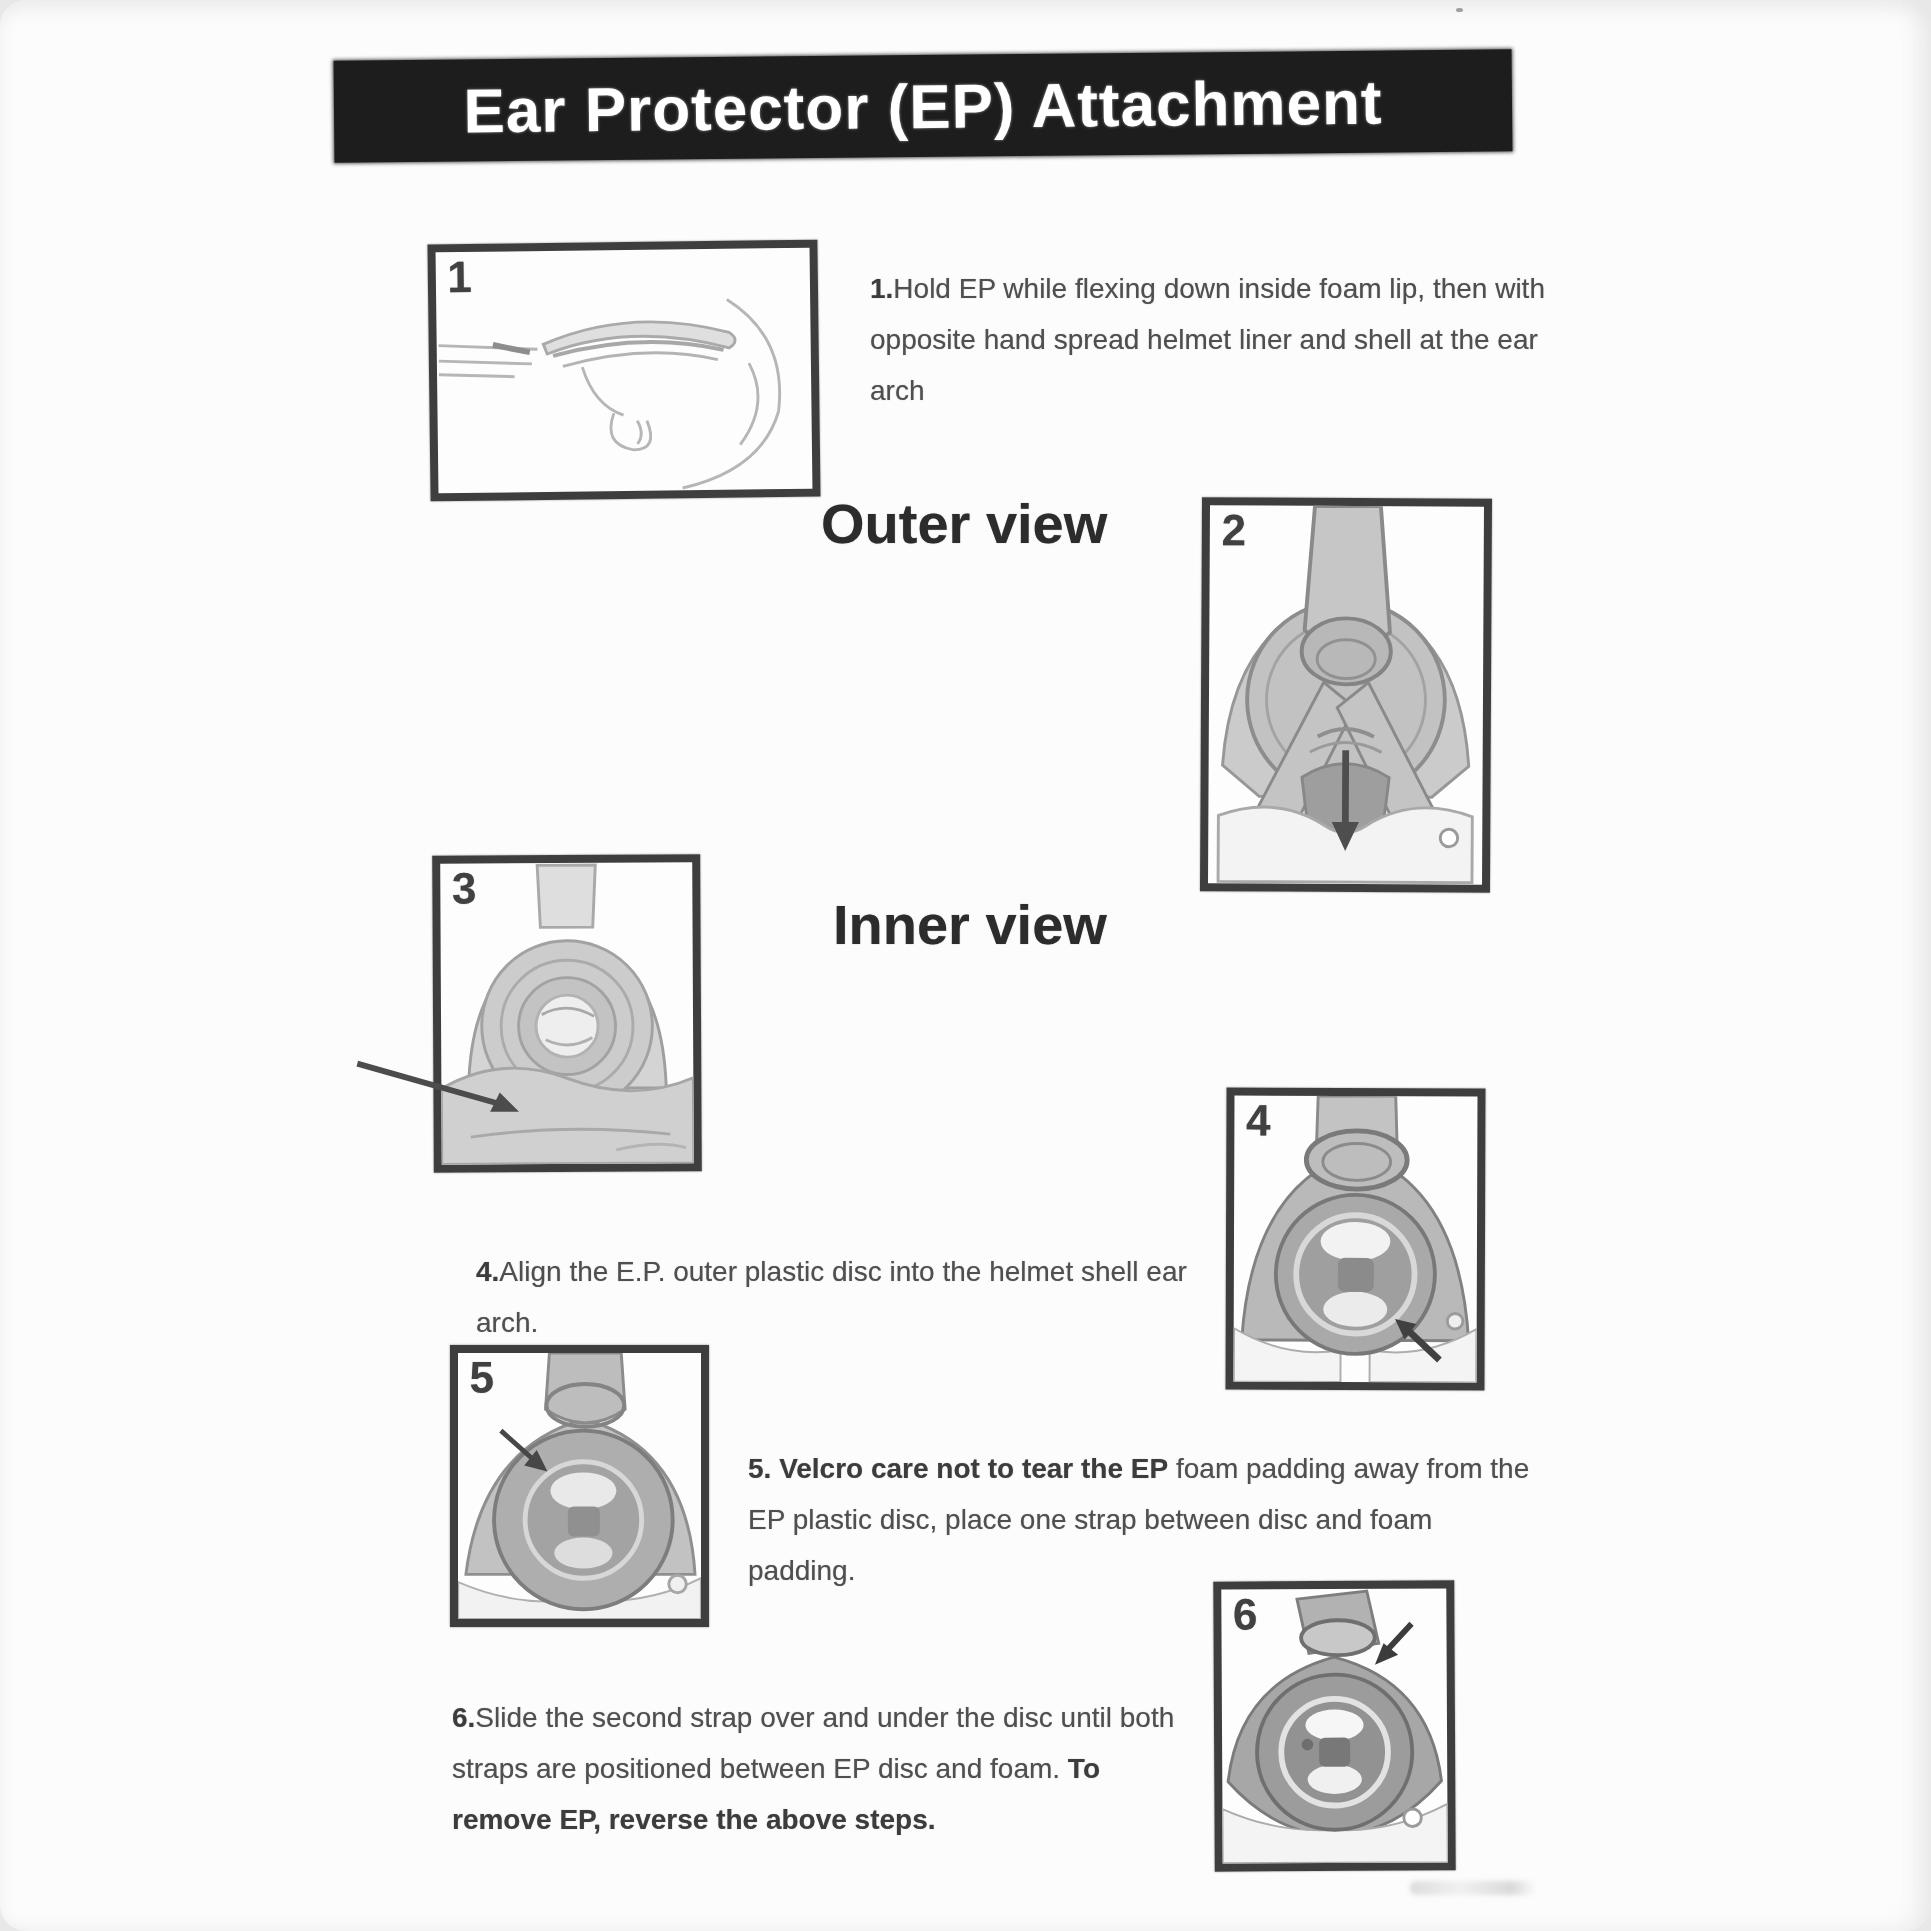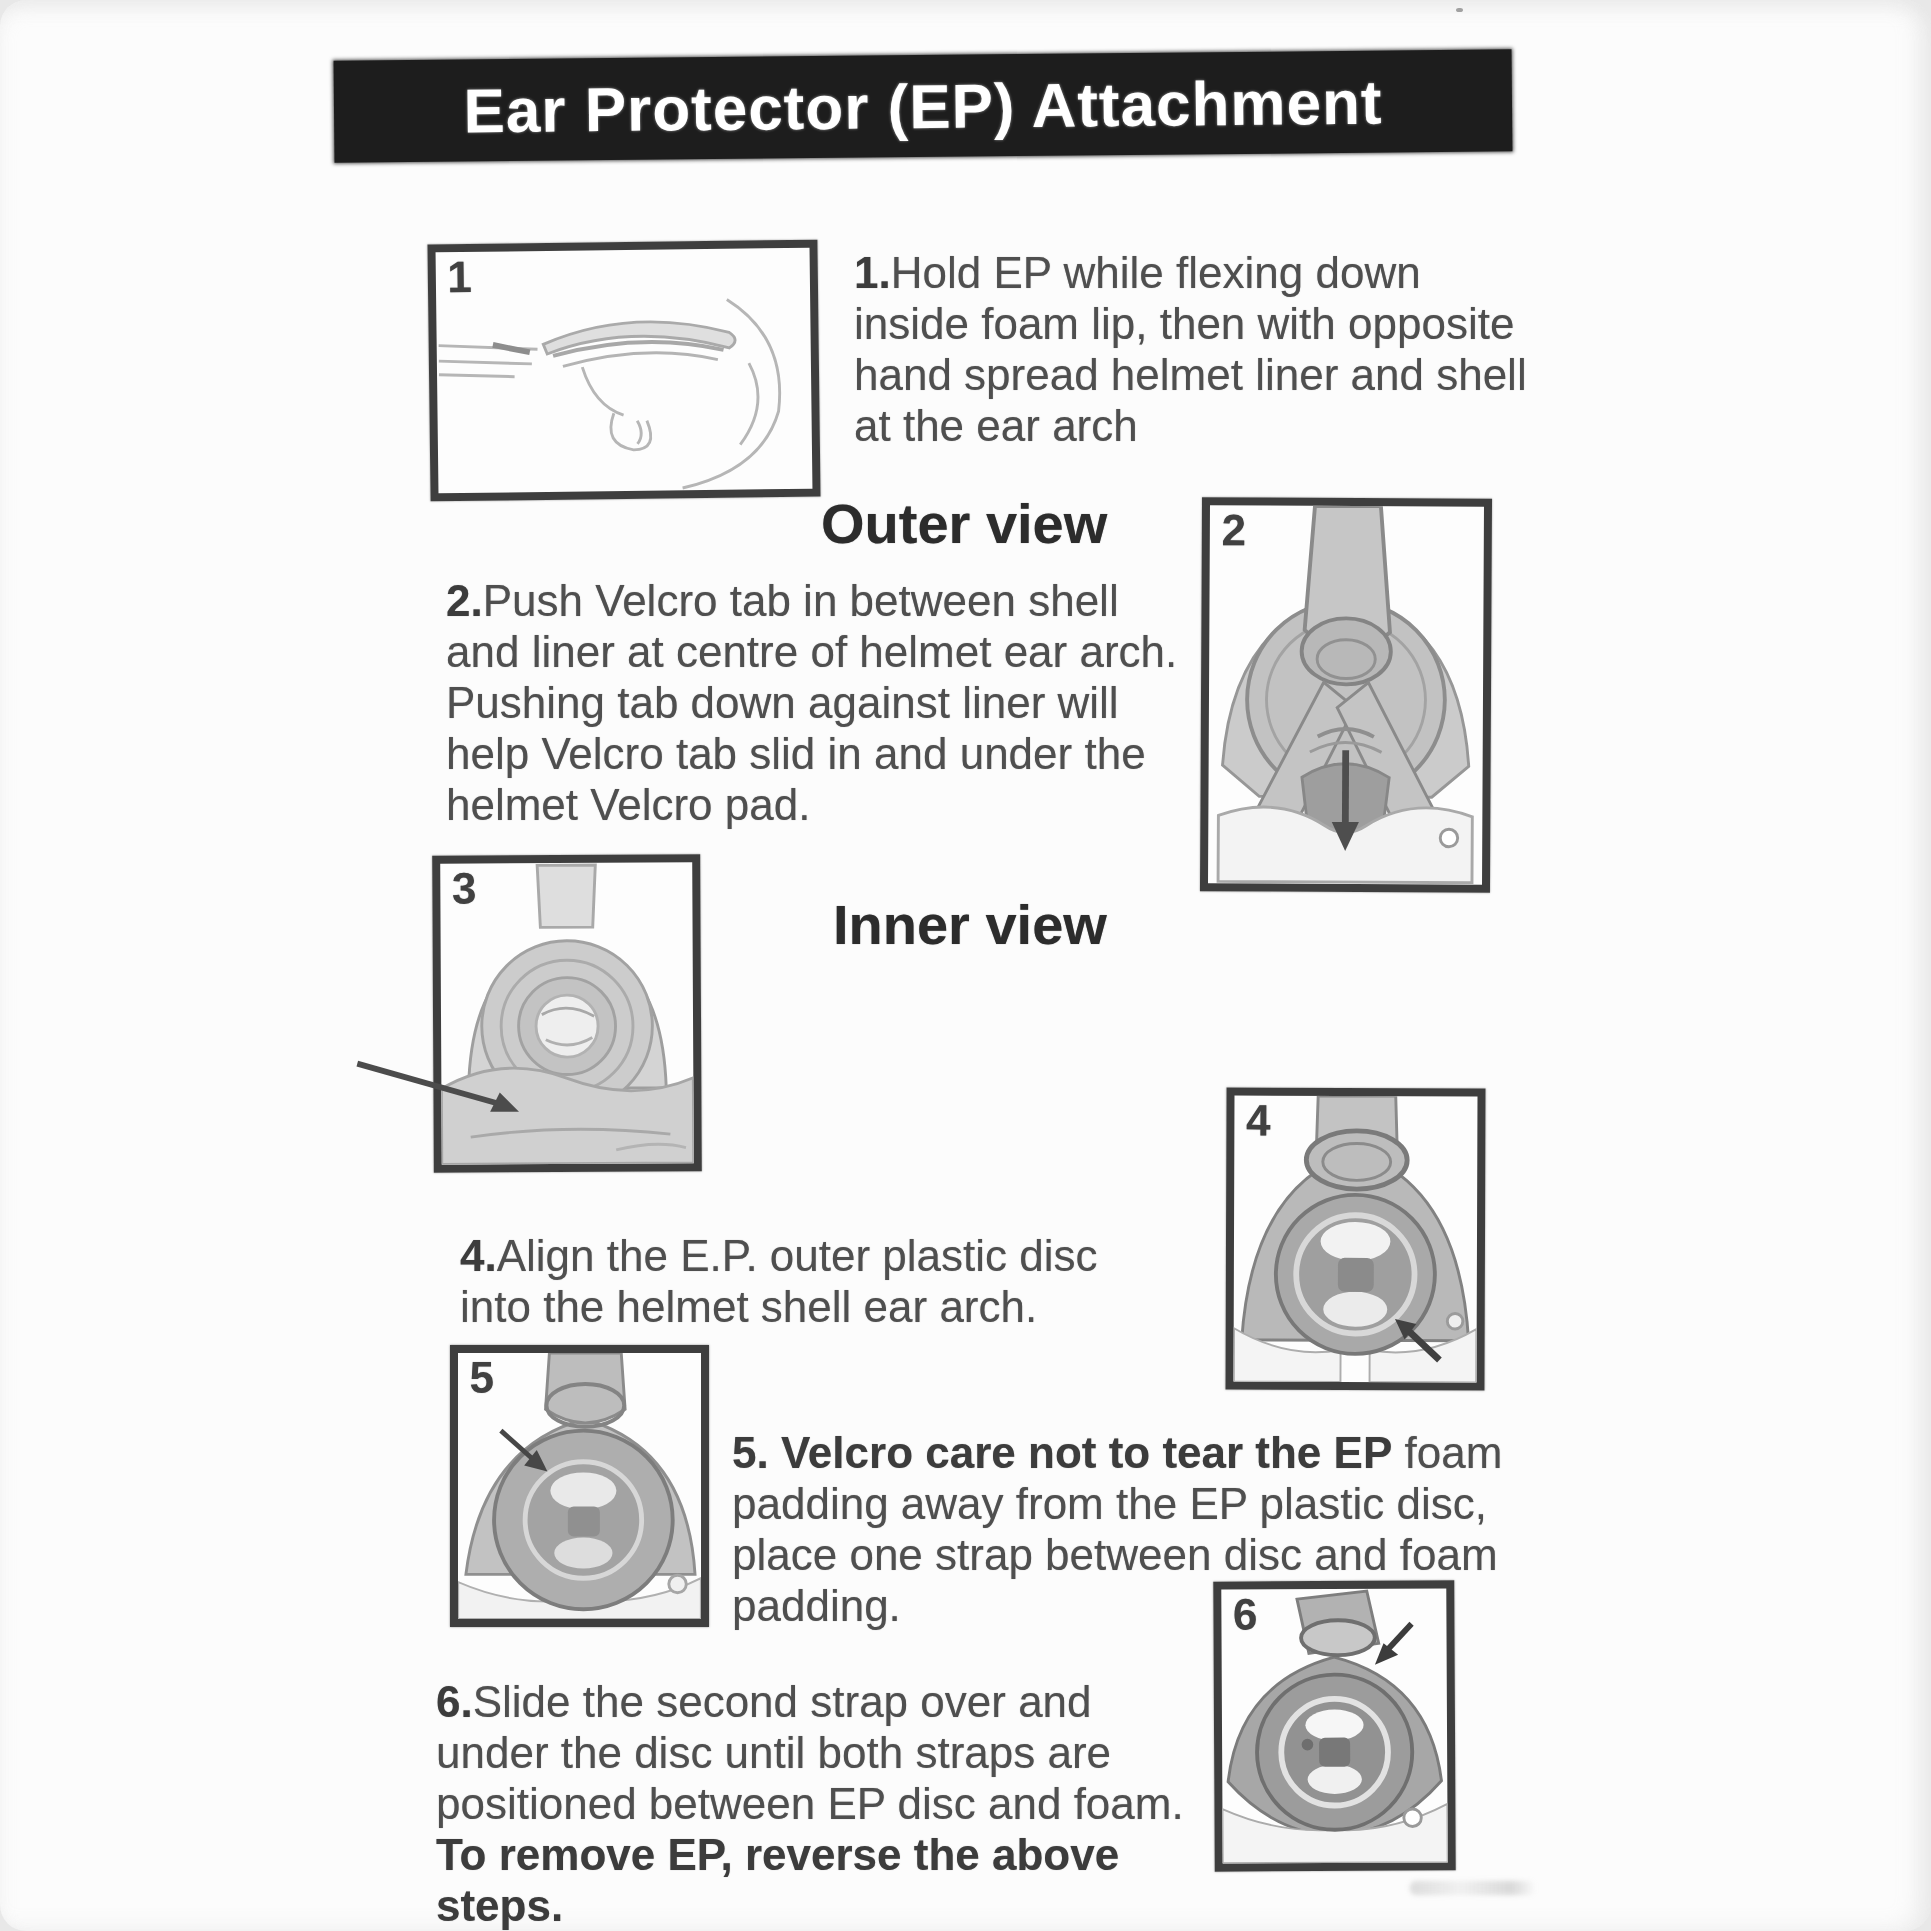--- a/index.html
+++ b/index.html
@@ -26,22 +26,22 @@
     border:8.7px solid #3e3e3e; background:#fdfdfd;
     box-shadow:0 0 1.9px rgba(60,60,60,.6);
   }
   .fig svg { position:absolute; left:0; top:0; width:100%; height:100%; }
   .fig-num {
     position:absolute; top:0px; left:11.6px; z-index:3;
     font-size:44px; font-weight:600; color:#414141;
     text-shadow:0 0 1px rgba(70,70,70,.6);
   }
   .step {
-    position:absolute; margin:0;
-    font-size:44px; line-height:51px; color:#4f4f4f;
+    position:absolute; margin:16px;
+    font-size:28px; line-height:51px; color:#4f4f4f;
     text-shadow:0 0 1px rgba(90,90,90,.55);
   }
   .step .num { font-weight:700; color:#3c3c3c; }
   .step .emph { font-weight:700; color:#3c3c3c; }
   .step .tail { font-weight:700; color:#3c3c3c; }
   .view-heading {
     position:absolute; margin:8px;
     font-size:56px; font-weight:700; color:#2c2c2c;
     text-shadow:0 0 1px rgba(60,60,60,.6);
     white-space:nowrap;
@@ -107,23 +107,20 @@
       <path d="M96,280 Q141,252 186,280 L180,330 Q141,352 102,330 Z" fill="#9e9e9e" stroke="#878787" stroke-width="3"></path>
       <path d="M112,238 Q141,222 170,238" fill="none" stroke="#8f8f8f" stroke-width="4"></path>
       <path d="M104,254 Q141,234 178,254" fill="none" stroke="#9a9a9a" stroke-width="3"></path>
       <path d="M10,320 Q70,298 120,330 Q141,344 162,330 Q212,298 272,320 L272,388 L10,388 Z" fill="#f3f3f3" stroke="#a9a9a9" stroke-width="3"></path>
       <line x1="141" y1="252" x2="141" y2="330" stroke="#4e4e4e" stroke-width="7"></line>
       <polygon points="141,356 127,326 155,326" fill="#4e4e4e"></polygon>
       <circle cx="248" cy="342" r="9" fill="#ffffff" stroke="#9a9a9a" stroke-width="3"></circle>
     </svg>
   </div>
 
-  <p class="step" style="left:446px;top:575px;width:734px;">
-    <b class="num">2.</b><span>Push Velcro tab in between shell and liner at centre of helmet ear arch. Pushing tab down against liner will help Velcro tab slid in and under the helmet Velcro pad.</span>
-  </p>
 
   <div class="fig" style="left:433px;top:855px;width:268px;height:317px;transform:rotate(-0.3deg);">
     <span class="fig-num">3</span>
     <svg viewBox="0 0 260 310">
       <path d="M100,2 L160,2 L157,66 L103,66 Z" fill="#dedede" stroke="#a9a9a9" stroke-width="3"></path>
       <path d="M28,232 Q32,92 130,84 Q228,92 232,232 Z" fill="#d4d4d4" stroke="#9e9e9e" stroke-width="3"></path>
       <circle cx="130" cy="168" r="88" fill="#cccccc" stroke="#a2a2a2" stroke-width="3"></circle>
       <circle cx="130" cy="168" r="68" fill="none" stroke="#ababab" stroke-width="3"></circle>
       <circle cx="130" cy="168" r="50" fill="#c3c3c3" stroke="#a2a2a2" stroke-width="3"></circle>
       <circle cx="130" cy="168" r="32" fill="#eeeeee" stroke="#b2b2b2" stroke-width="3"></circle>

